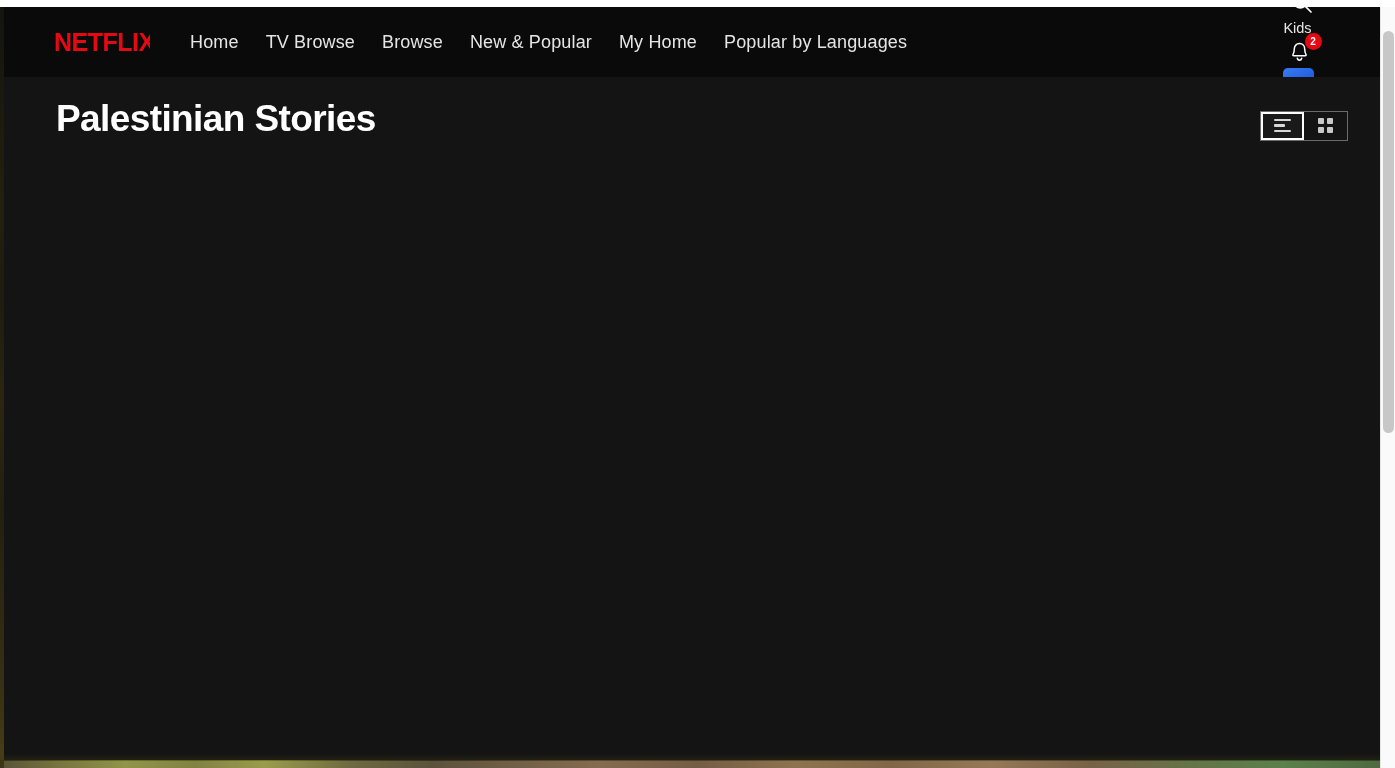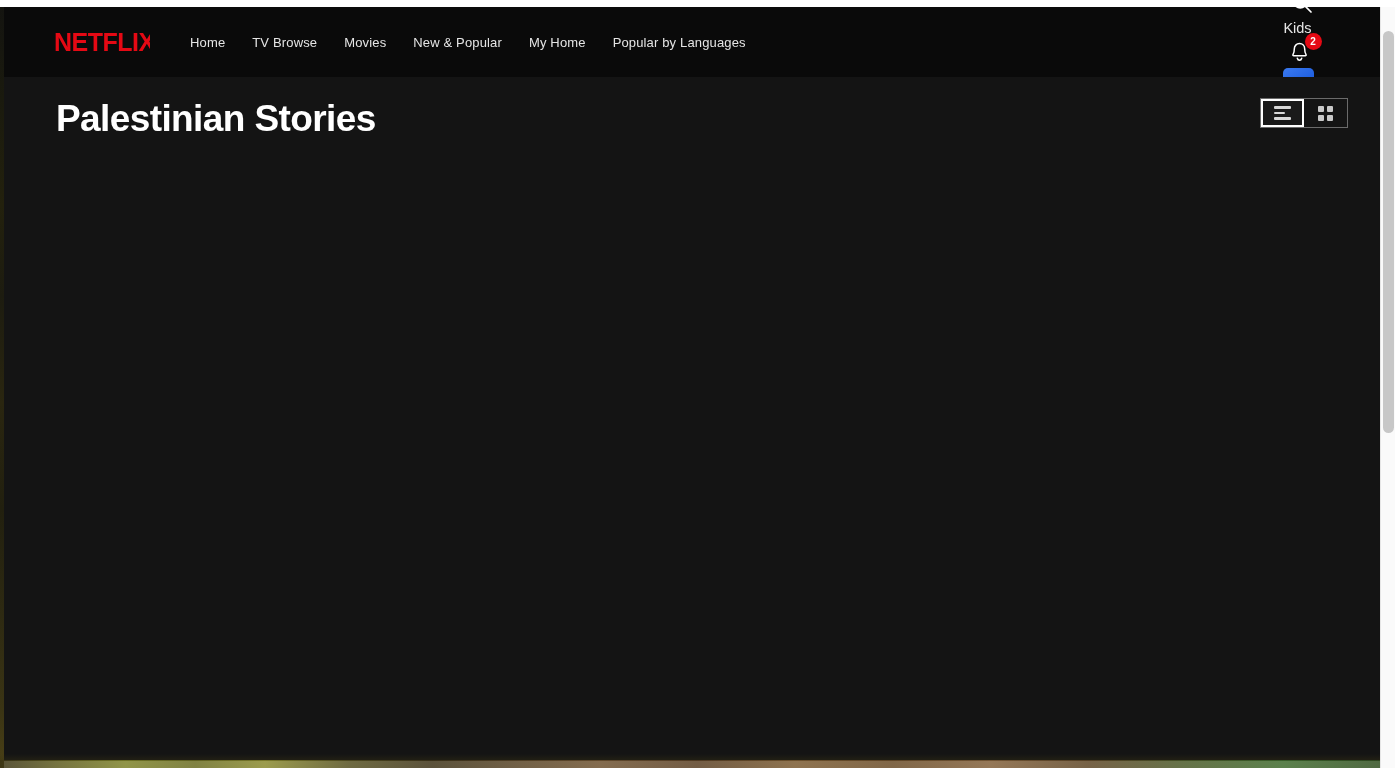--- a/index.html
+++ b/index.html
@@ -107,21 +107,21 @@
   }
 
   .primary-nav {
     display: flex;
     align-items: center;
     gap: 27px;
     list-style: none;
   }
   .nav-link {
     color: #e5e5e5;
-    font-size: 13px;
+    font-size: 18px;
     line-height: 1;
     letter-spacing: 0.15px;
     text-decoration: none;
     cursor: pointer;
     white-space: nowrap;
   }
 
   .header-right {
     margin-left: auto;
     display: flex;
@@ -211,21 +211,21 @@
   
   .page-body {
     position: relative;
     height: 684px;
     background: #141414;
     padding: 0;
   }
 
   .page-head-row {
     display: flex;
-    align-items: flex-start;
+    align-items: flex-end;
     justify-content: space-between;
     padding: 21px 34px 0 53px;
   }
 
   .page-title {
     color: #ffffff;
     font-size: 37px;
     font-weight: 700;
     letter-spacing: -0.6px;
     line-height: 1.15;
@@ -329,21 +329,21 @@
 
       <nav>
         <ul class="primary-nav">
           <li>
             <a class="nav-link">Home</a>
           </li>
           <li>
             <a class="nav-link">TV Browse</a>
           </li>
           <li>
-            <a class="nav-link">Movies</a>
+            <a class="nav-link">Browse</a>
           </li>
           <li>
             <a class="nav-link">New &amp; Popular</a>
           </li>
           <li>
             <a class="nav-link">My Home</a>
           </li>
           <li>
             <a class="nav-link">Popular by Languages</a>
           </li>

